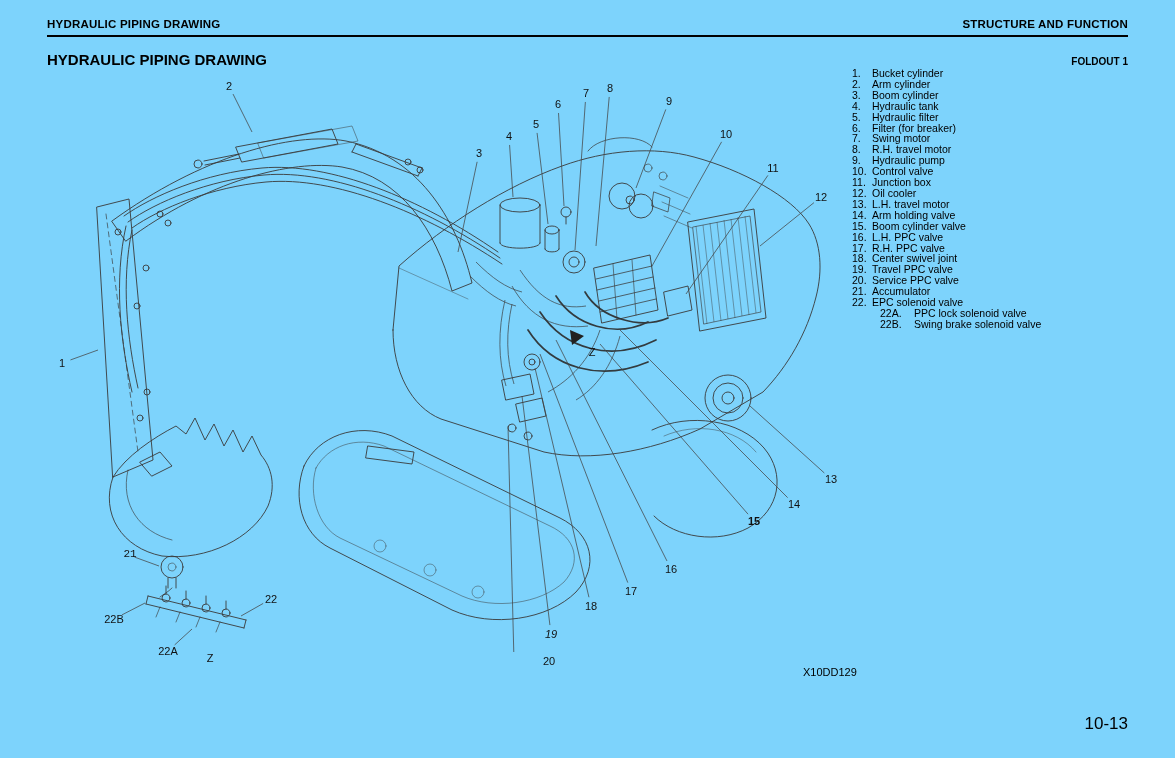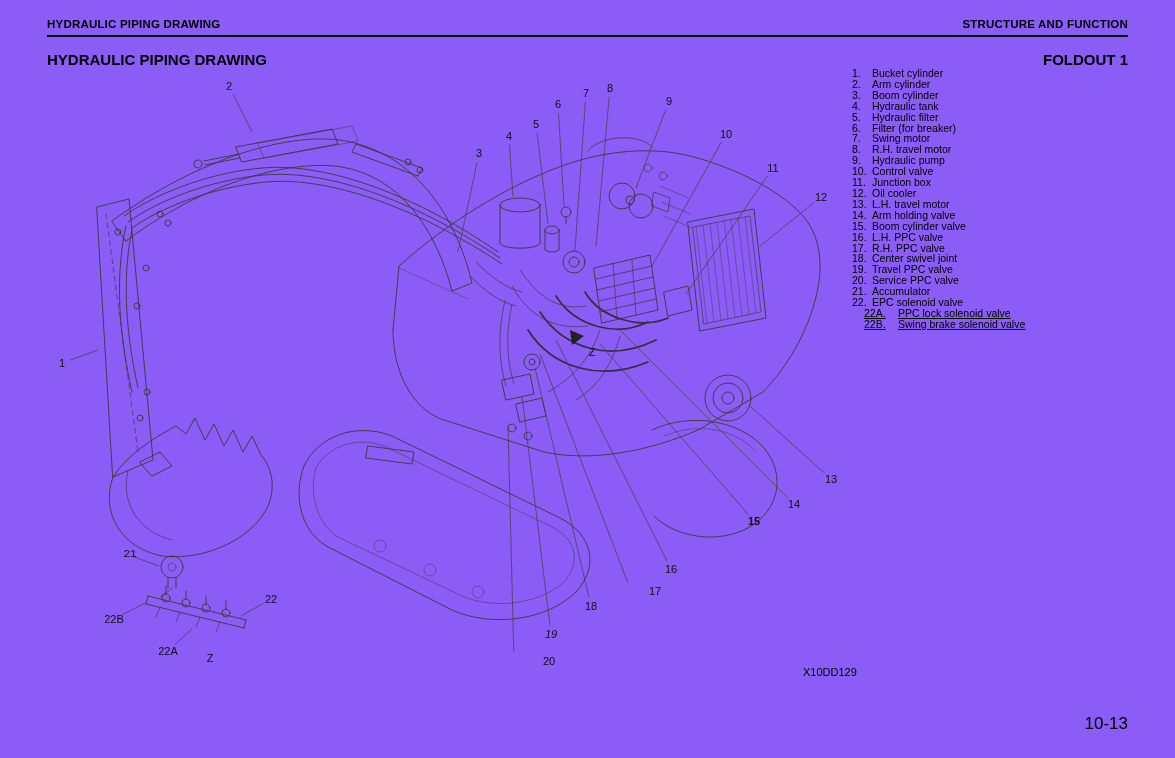--- a/index.html
+++ b/index.html
@@ -1,49 +1,49 @@
 <!DOCTYPE html>
 <html><head>
 <meta charset="utf-8">
 <style>
   html,body{margin:0;padding:0;background:#fff;}
   .page{
     position:relative;
     width:1175px;height:758px;
-    background:#8b5cf6;
+    background:#7dd3fc;
     font-family:"Liberation Sans",sans-serif;
     color:#000;
     overflow:hidden;
   }
   .header{
     position:absolute;left:47px;right:47px;top:18px;
     display:flex;justify-content:space-between;
     font-weight:bold;font-size:11.5px;letter-spacing:0.2px;
     padding-bottom:5px;border-bottom:2px solid #000;
   }
   .titlerow{
     position:absolute;left:47px;right:47px;top:51px;
     display:flex;justify-content:space-between;align-items:baseline;
     font-weight:bold;
   }
   .titlerow .main-title{font-size:15px;}
-  .titlerow .foldout{font-size:15px;}
+  .titlerow .foldout{font-size:10px;}
   svg.drawing{position:absolute;left:0;top:0;}
   #callout-layer{position:absolute;left:0;top:0;width:100%;height:100%;pointer-events:none;}
   .callout{
     position:absolute;transform:translate(-50%,-50%);
     font-size:11px;line-height:11px;color:#111;
   }
   .legend{
     position:absolute;left:852px;top:68px;
     font-size:10.5px;line-height:10.9px;white-space:nowrap;
   }
   .legend-row{display:flex;}
   .legend-row .lnum{width:20px;flex:none;}
-  .legend-row.sub{margin-left:12px;text-decoration:underline;}
+  .legend-row.sub{margin-left:28px;}
   .legend-row.sub .lnum{width:34px;}
   .figcode{position:absolute;left:803px;top:666px;font-size:11px;}
   .pagenum{position:absolute;right:47px;top:714px;font-size:17px;}
 </style>
 </head>
 <body>
 
 <div class="page">
 
   <div class="header">
@@ -224,21 +224,21 @@
       <div class="callout" style="left: 586px; top: 93px;">7</div>
       <div class="callout" style="left: 610px; top: 88px;">8</div>
       <div class="callout" style="left: 669px; top: 101px;">9</div>
       <div class="callout" style="left: 726px; top: 134px;">10</div>
       <div class="callout" style="left: 773px; top: 168px;">11</div>
       <div class="callout" style="left: 821px; top: 197px;">12</div>
       <div class="callout" style="left: 831px; top: 479px;">13</div>
       <div class="callout" style="left: 794px; top: 504px;">14</div>
       <div class="callout" style="left: 754px; top: 521px; font-weight: bold;">15</div>
       <div class="callout" style="left: 671px; top: 569px;">16</div>
-      <div class="callout" style="left: 631px; top: 591px; margin-left: 24px;">17</div>
+      <div class="callout" style="left: 631px; top: 591px;">17</div>
       <div class="callout" style="left: 591px; top: 606px;">18</div>
       <div class="callout" style="left: 551px; top: 634px; font-style: italic;">19</div>
       <div class="callout" style="left: 514px; top: 661px; margin-left: 35px;">20</div>
       <div class="callout" style="left: 130px; top: 554px; font-family: Liberation Mono, monospace;">21</div>
       <div class="callout" style="left: 271px; top: 599px;">22</div>
       <div class="callout" style="left: 168px; top: 651px;">22A</div>
       <div class="callout" style="left: 114px; top: 619px;">22B</div>
       <div class="callout" style="left: 592px; top: 352px;">Z</div>
       <div class="callout" style="left: 210px; top: 658px;">Z</div>
     </div>

